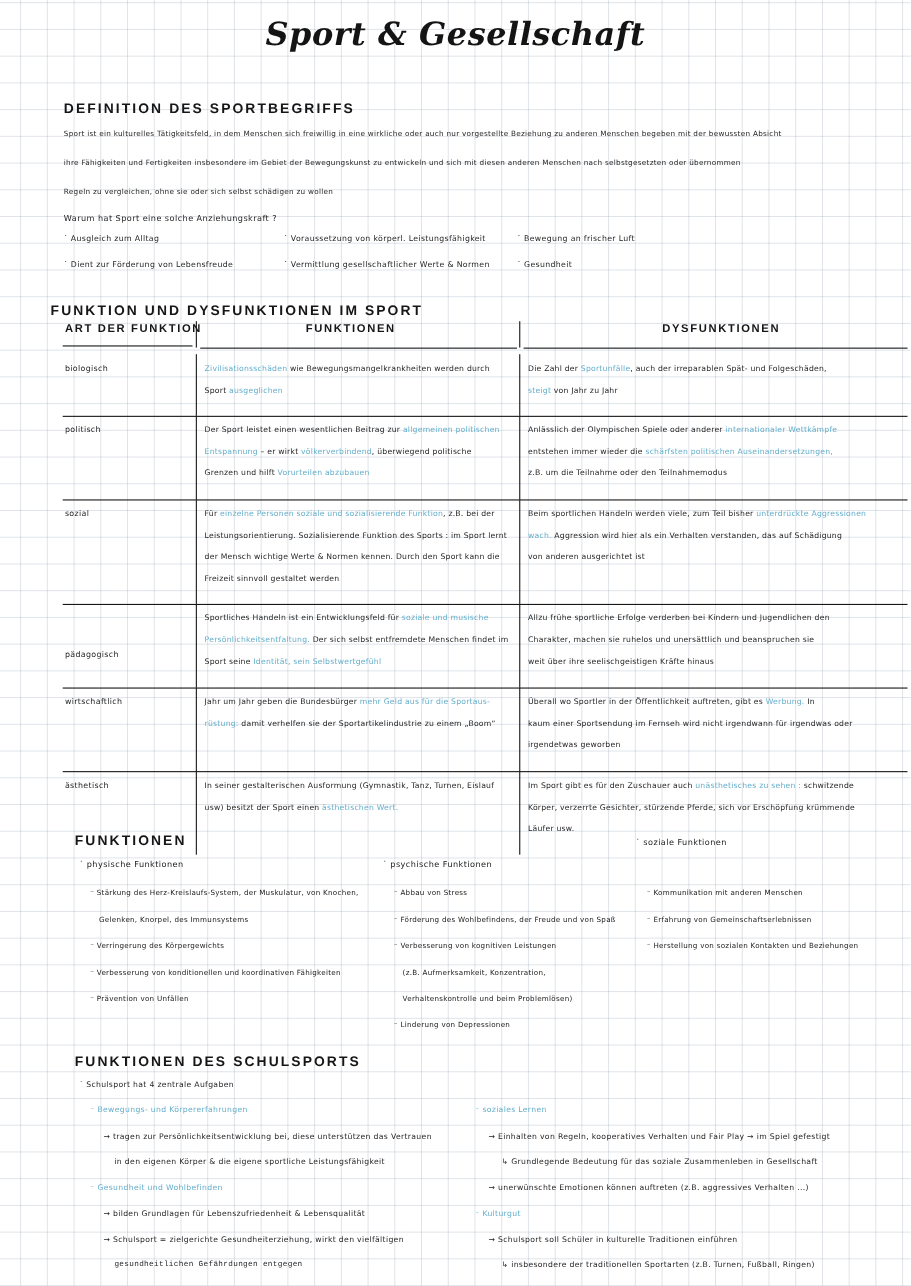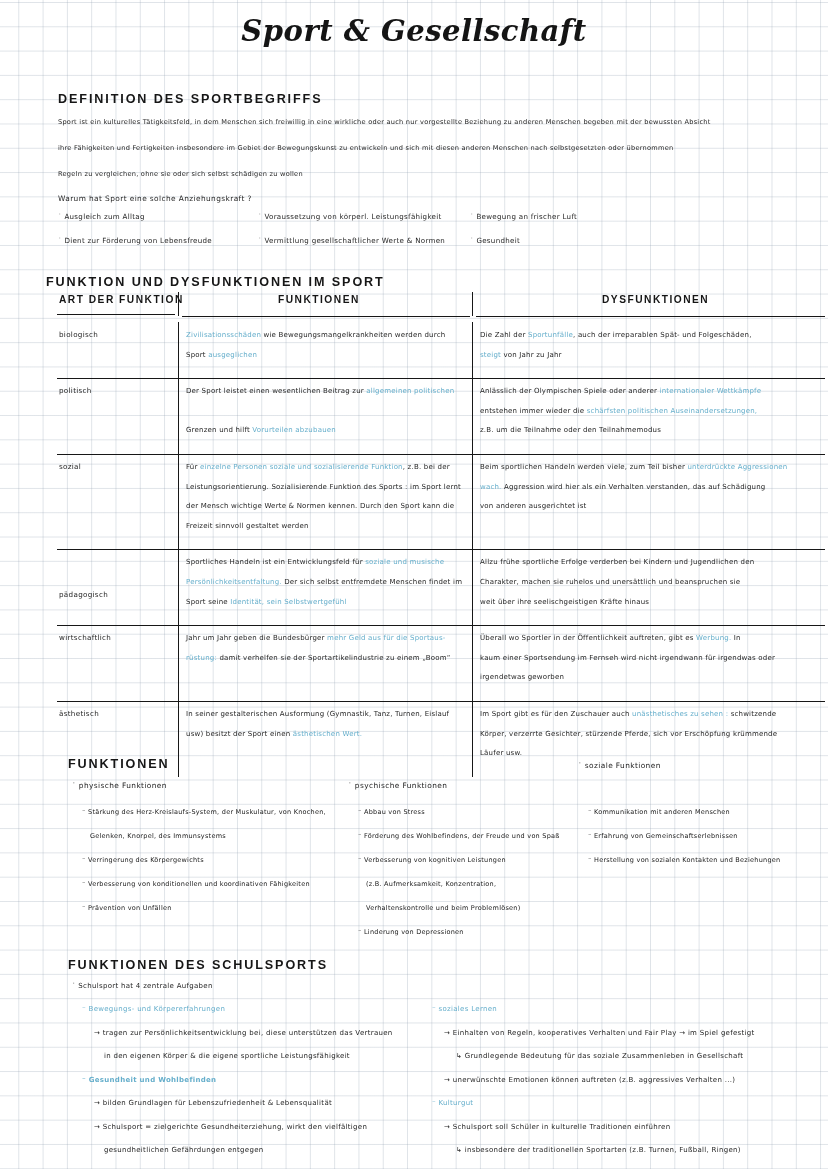--- a/index.html
+++ b/index.html
@@ -159,20 +159,21 @@
       <div class="cat" style="left: 4px; top: 38px;">biologisch</div>
       <div class="cell" style="left: 131px; top: 34px;"><span class="hl">Zivilisationsschäden </span><span>wie Bewegungsmangelkrankheiten werden durch</span></div>
       <div class="cell" style="left: 131px; top: 53.6px;"><span>Sport </span><span class="hl">ausgeglichen</span></div>
       <div class="cell" style="left: 425px; top: 34px;"><span>Die Zahl der </span><span class="hl">Sportunfälle</span><span>, auch der irreparablen Spät- und Folgeschäden,</span></div>
       <div class="cell" style="left: 425px; top: 53.6px;"><span class="hl">steigt </span><span>von Jahr zu Jahr</span></div>
       <div class="hline" style="left: 2px; top: 86.2px; width: 768px;"></div>
       <div class="vline" style="left: 123px; top: 86.2px; height: 75.8px;"></div>
       <div class="vline" style="left: 417px; top: 86.2px; height: 75.8px;"></div>
       <div class="cat" style="left: 4px; top: 94.2px;">politisch</div>
       <div class="cell" style="left: 131px; top: 90.2px;"><span>Der Sport leistet einen wesentlichen Beitrag zur </span><span class="hl">allgemeinen politischen</span></div>
+      <div class="cell" style="left: 131px; top: 109.8px;"><span class="hl">Entspannung</span><span> – er wirkt </span><span class="hl">völkerverbindend</span><span>, überwiegend politische</span></div>
       <div class="cell" style="left: 131px; top: 129.4px;"><span>Grenzen und hilft </span><span class="hl">Vorurteilen abzubauen</span></div>
       <div class="cell" style="left: 425px; top: 90.2px;"><span>Anlässlich der Olympischen Spiele oder anderer </span><span class="hl">internationaler Wettkämpfe</span></div>
       <div class="cell" style="left: 425px; top: 109.8px;"><span>entstehen immer wieder die </span><span class="hl">schärfsten politischen Auseinandersetzungen,</span></div>
       <div class="cell" style="left: 425px; top: 129.4px;"><span>z.B. um die Teilnahme oder den Teilnahmemodus</span></div>
       <div class="hline" style="left: 2px; top: 162px; width: 768px;"></div>
       <div class="vline" style="left: 123px; top: 162px; height: 95.4px;"></div>
       <div class="vline" style="left: 417px; top: 162px; height: 95.4px;"></div>
       <div class="cat" style="left: 4px; top: 170px;">sozial</div>
       <div class="cell" style="left: 131px; top: 166px;"><span>Für </span><span class="hl">einzelne Personen soziale und sozialisierende Funktion</span><span>, z.B. bei der</span></div>
       <div class="cell" style="left: 131px; top: 185.6px;"><span>Leistungsorientierung. Sozialisierende Funktion des Sports : im Sport lernt</span></div>
@@ -231,24 +232,24 @@
       <div class="sub dash" style="left: 588px; top: 832px;">Erfahrung von Gemeinschaftserlebnissen</div>
       <div class="sub dash" style="left: 588px; top: 856px;">Herstellung von sozialen Kontakten und Beziehungen</div>
     </div>
 
   <div class="section-head" style="left:68px; top:958px;">FUNKTIONEN DES SCHULSPORTS</div>
   <div id="ssblock">
       <div class="ss dot" style="left: 72px; top: 982px;">Schulsport hat 4 zentrale Aufgaben</div>
       <div class="ss dash blue" style="left: 82px; top: 1005px;">Bewegungs- und Körpererfahrungen</div>
       <div class="ss arr" style="left: 94px; top: 1028.5px;">tragen zur Persönlichkeitsentwicklung bei, diese unterstützen das Vertrauen</div>
       <div class="ss" style="left: 104px; top: 1052px;">in den eigenen Körper &amp; die eigene sportliche Leistungsfähigkeit</div>
-      <div class="ss dash blue" style="left: 82px; top: 1075.5px; font-weight: bold;">Gesundheit und Wohlbefinden</div>
+      <div class="ss dash blue" style="left: 82px; top: 1075.5px;">Gesundheit und Wohlbefinden</div>
       <div class="ss arr" style="left: 94px; top: 1099px;">bilden Grundlagen für Lebenszufriedenheit &amp; Lebensqualität</div>
       <div class="ss arr" style="left: 94px; top: 1122.5px;">Schulsport = zielgerichte Gesundheiterziehung, wirkt den vielfältigen</div>
-      <div class="ss" style="left: 104px; top: 1146px;">gesundheitlichen Gefährdungen entgegen</div>
+      <div class="ss" style="left: 104px; top: 1146px; font-family: Liberation Mono, monospace;">gesundheitlichen Gefährdungen entgegen</div>
       <div class="ss dash blue" style="left: 432px; top: 1005px;">soziales Lernen</div>
       <div class="ss arr" style="left: 444px; top: 1028.5px;">Einhalten von Regeln, kooperatives Verhalten und Fair Play → im Spiel gefestigt</div>
       <div class="ss arr2" style="left: 456px; top: 1052px;">Grundlegende Bedeutung für das soziale Zusammenleben in Gesellschaft</div>
       <div class="ss arr" style="left: 444px; top: 1075.5px;">unerwünschte Emotionen können auftreten (z.B. aggressives Verhalten ...)</div>
       <div class="ss dash blue" style="left: 432px; top: 1099px;">Kulturgut</div>
       <div class="ss arr" style="left: 444px; top: 1122.5px;">Schulsport soll Schüler in kulturelle Traditionen einführen</div>
       <div class="ss arr2" style="left: 456px; top: 1146px;">insbesondere der traditionellen Sportarten (z.B. Turnen, Fußball, Ringen)</div>
     </div>
 
 </div>

